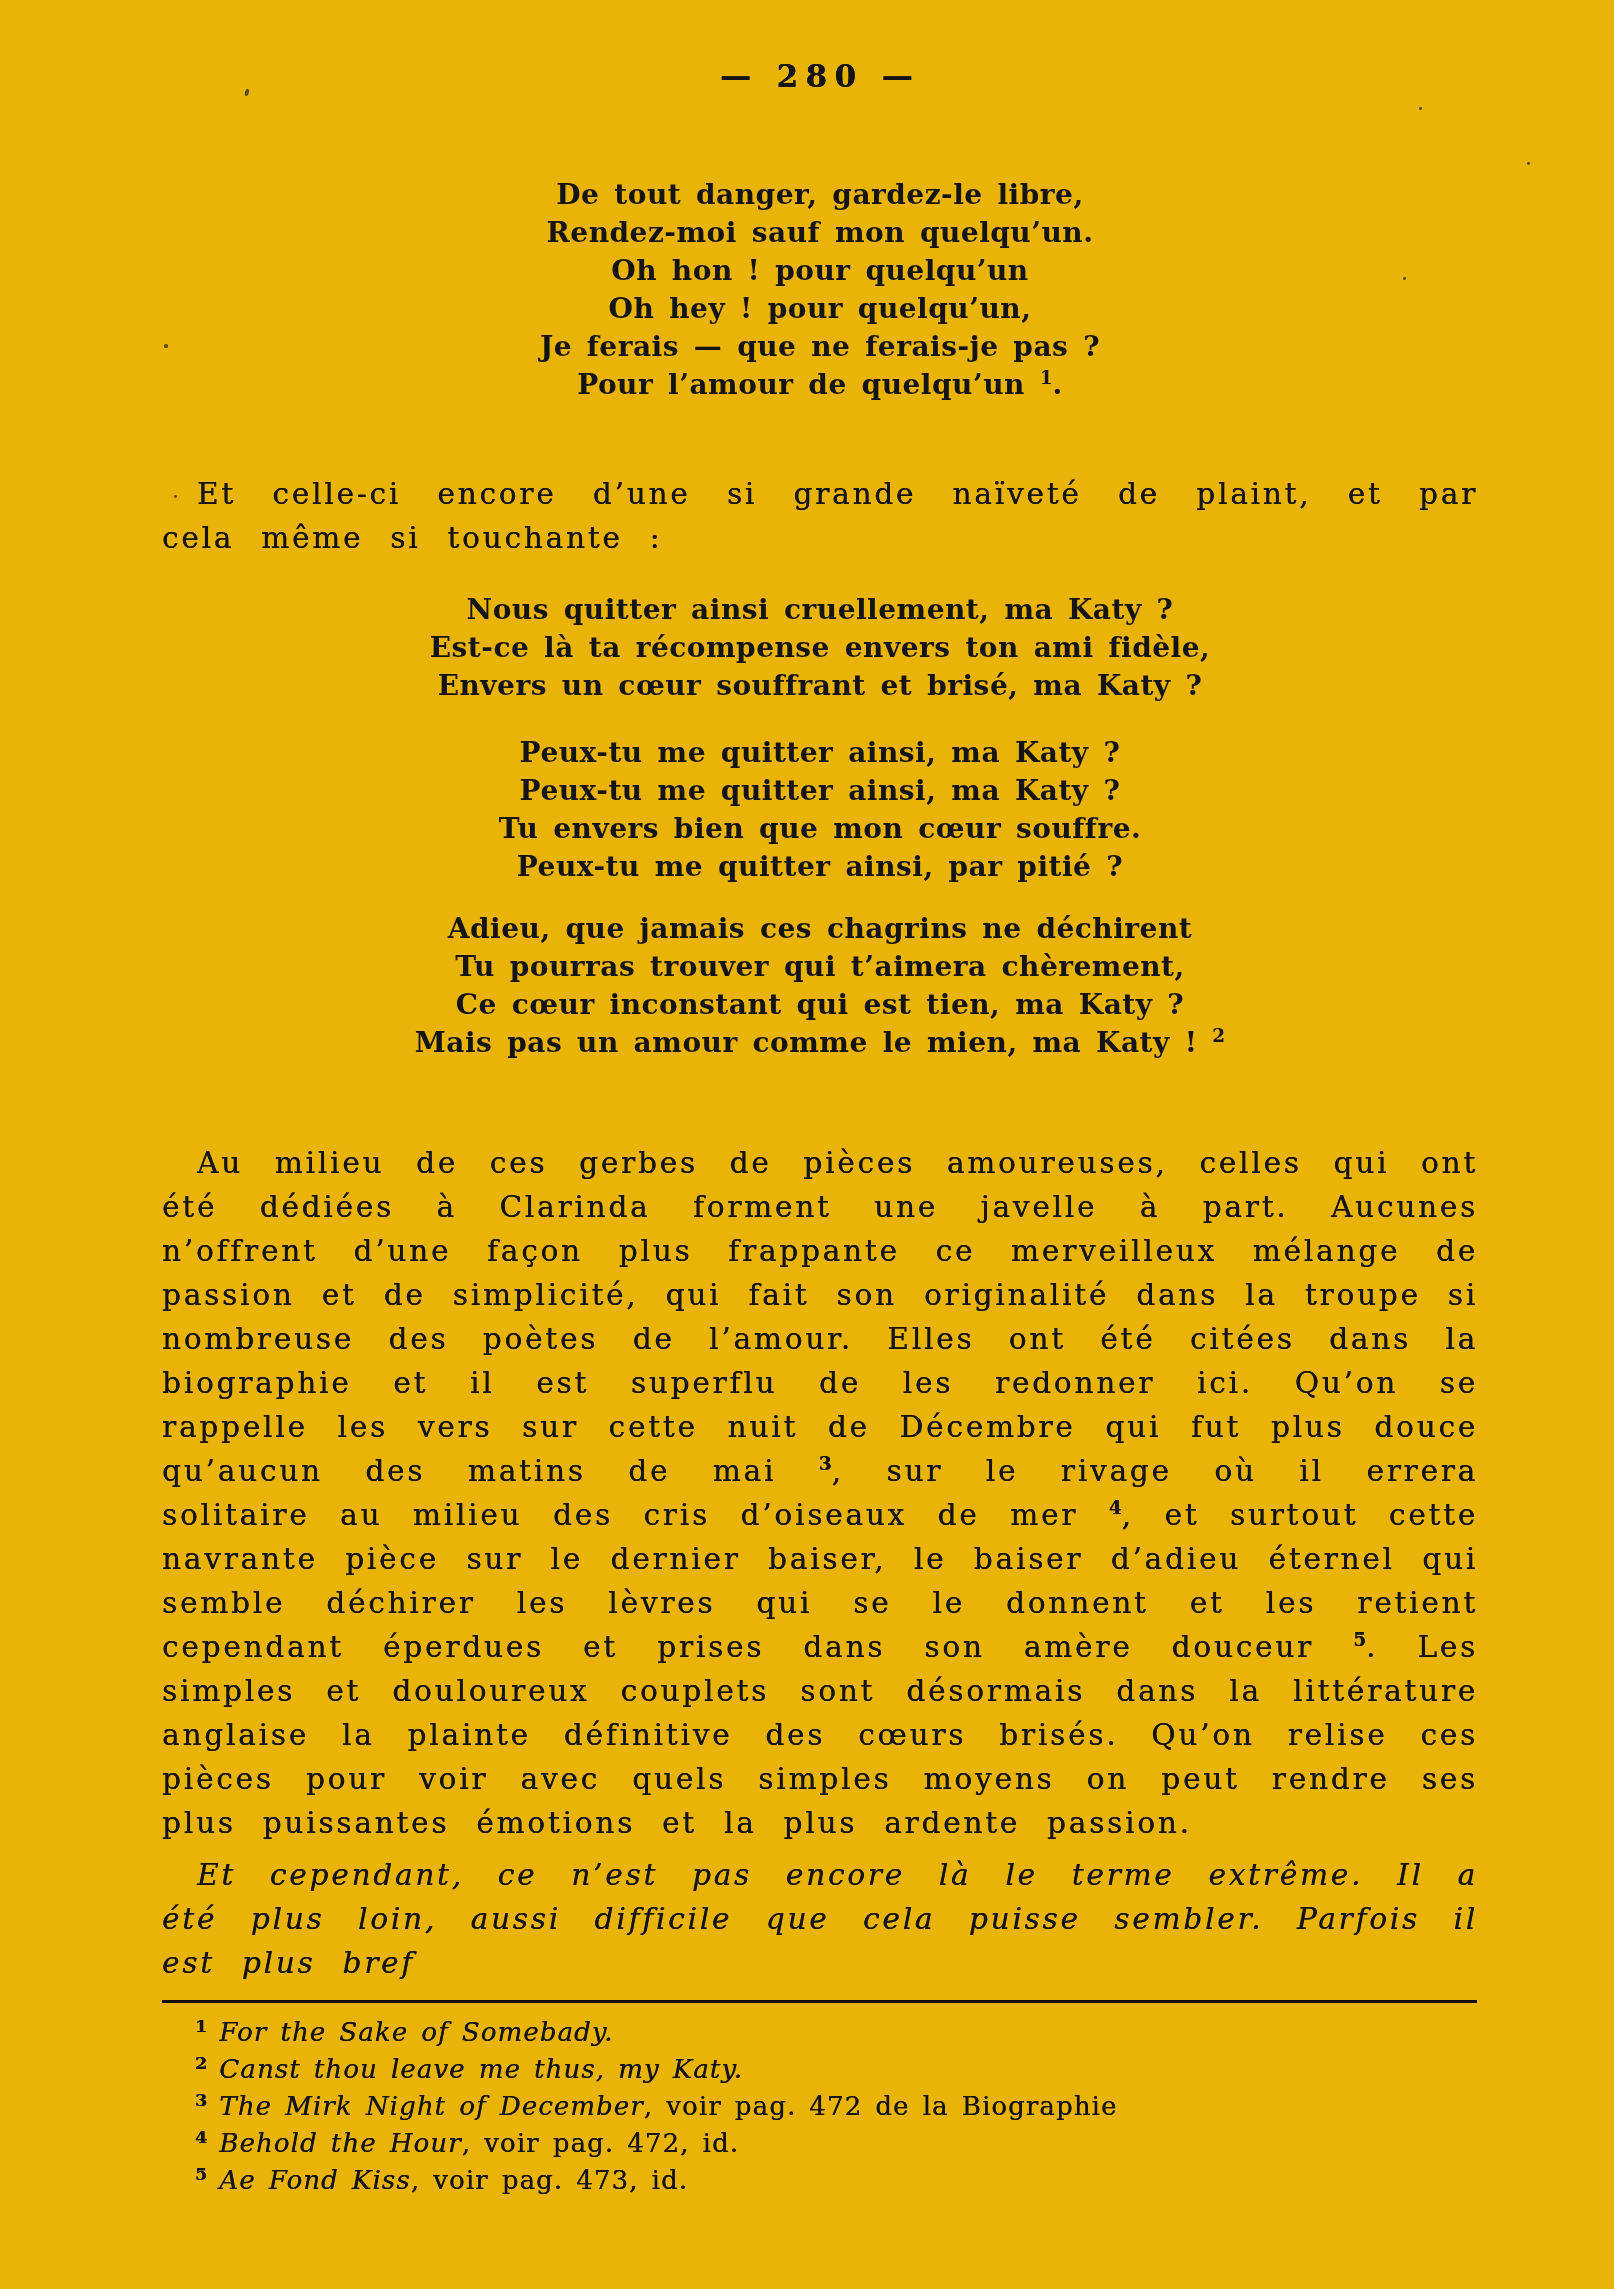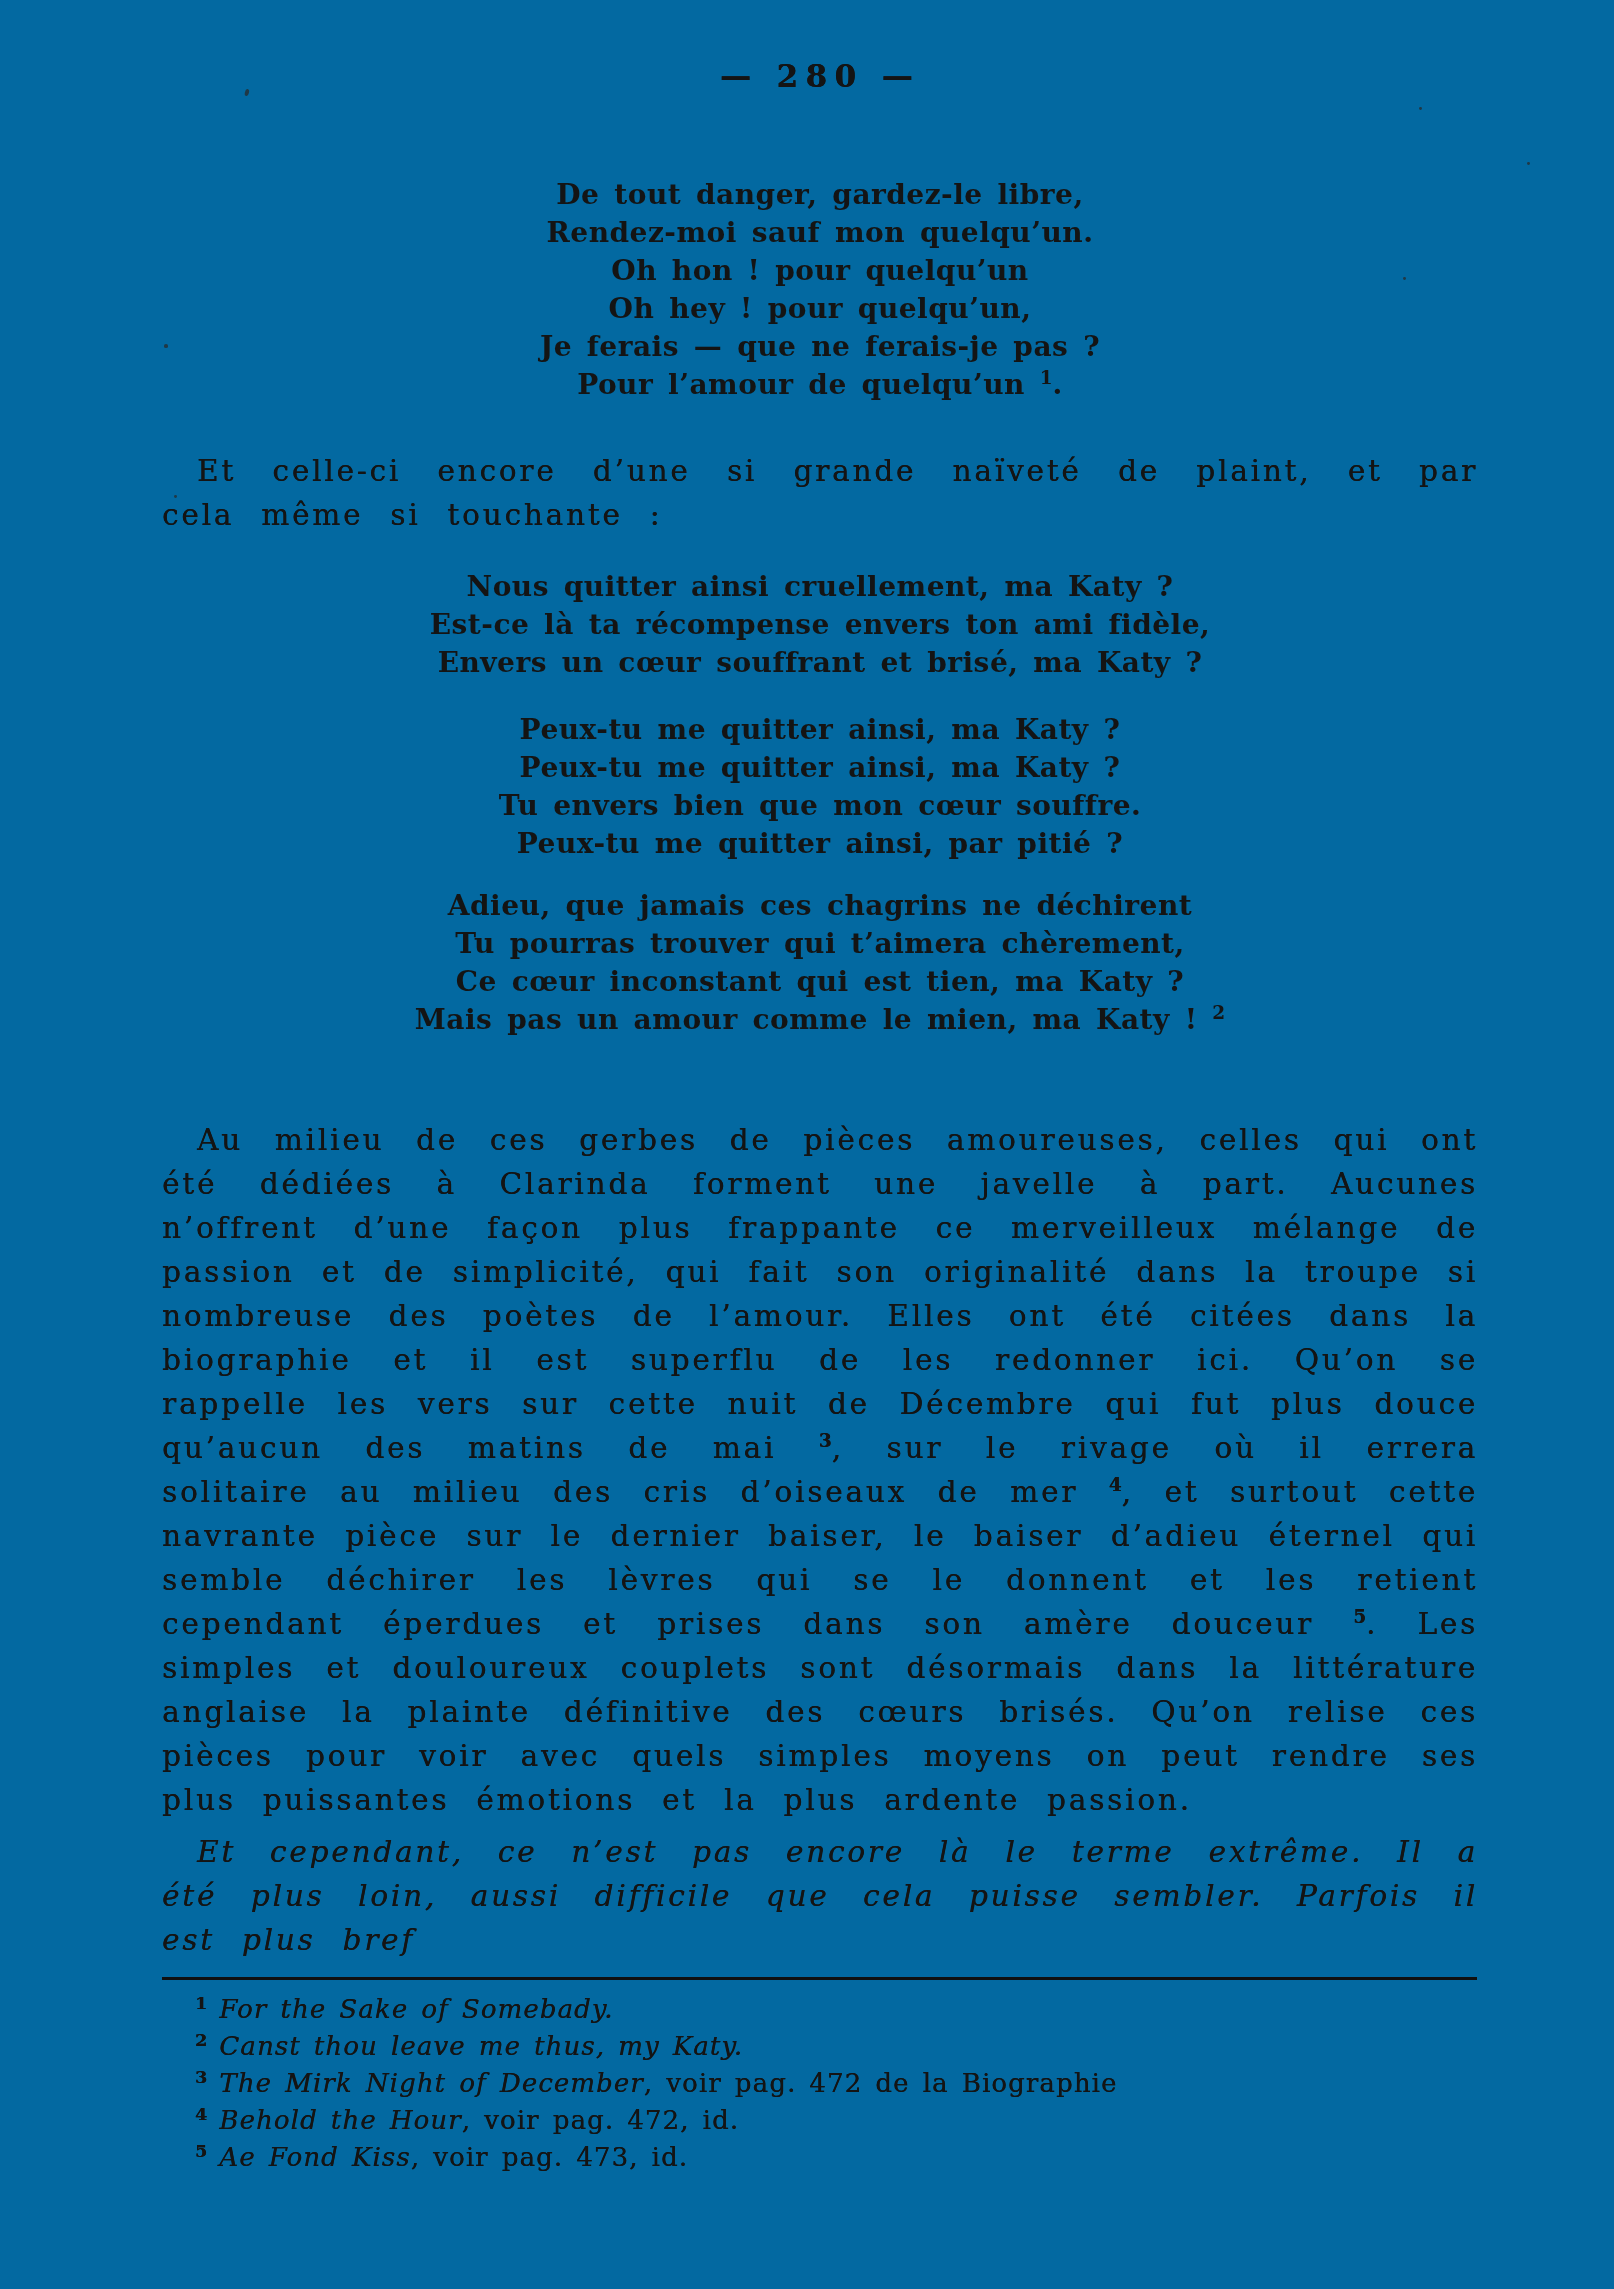--- a/index.html
+++ b/index.html
@@ -12,21 +12,21 @@
     height: 2290px;
     font-family: "DejaVu Serif", "Liberation Serif", serif;
     color: #141414;
     overflow: hidden;
     position: relative;
   }
   .page {
     position: relative;
     width: 1614px;
     height: 2290px;
-    background: #0369a1;
+    background: #eab308;
   }
   .content {
     position: absolute;
     left: 162px;
     top: 0;
     width: 1316px;
   }
   .page-number {
     margin-top: 54px;
     text-align: center;
@@ -53,21 +53,21 @@
   .para {
     margin: 0;
     font-size: 29.5px;
     line-height: 44px;
     letter-spacing: 2.8px;
     word-spacing: 14.8px;
     text-align: justify;
     text-indent: 35px;
     text-shadow: 0.3px 0 0 currentColor;
   }
-  .para-1 { margin-top: 45px; }
+  .para-1 { margin-top: 68px; }
   .para-2 { margin-top: 79px; }
   .para-3 { margin-top: 8px; font-style: italic; }
   sup.fnref {
     font-size: 18.5px;
     font-weight: 700;
     line-height: 0;
     vertical-align: super;
     letter-spacing: 0;
   }
   .fn-rule {

